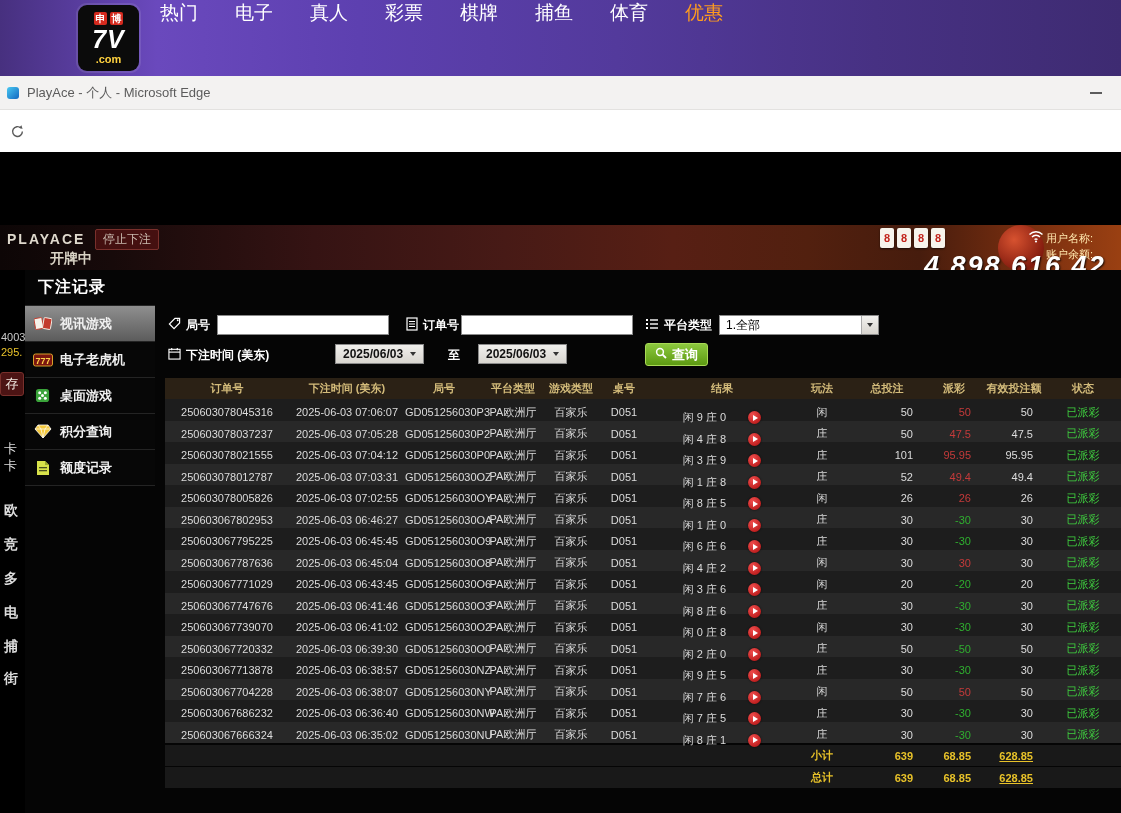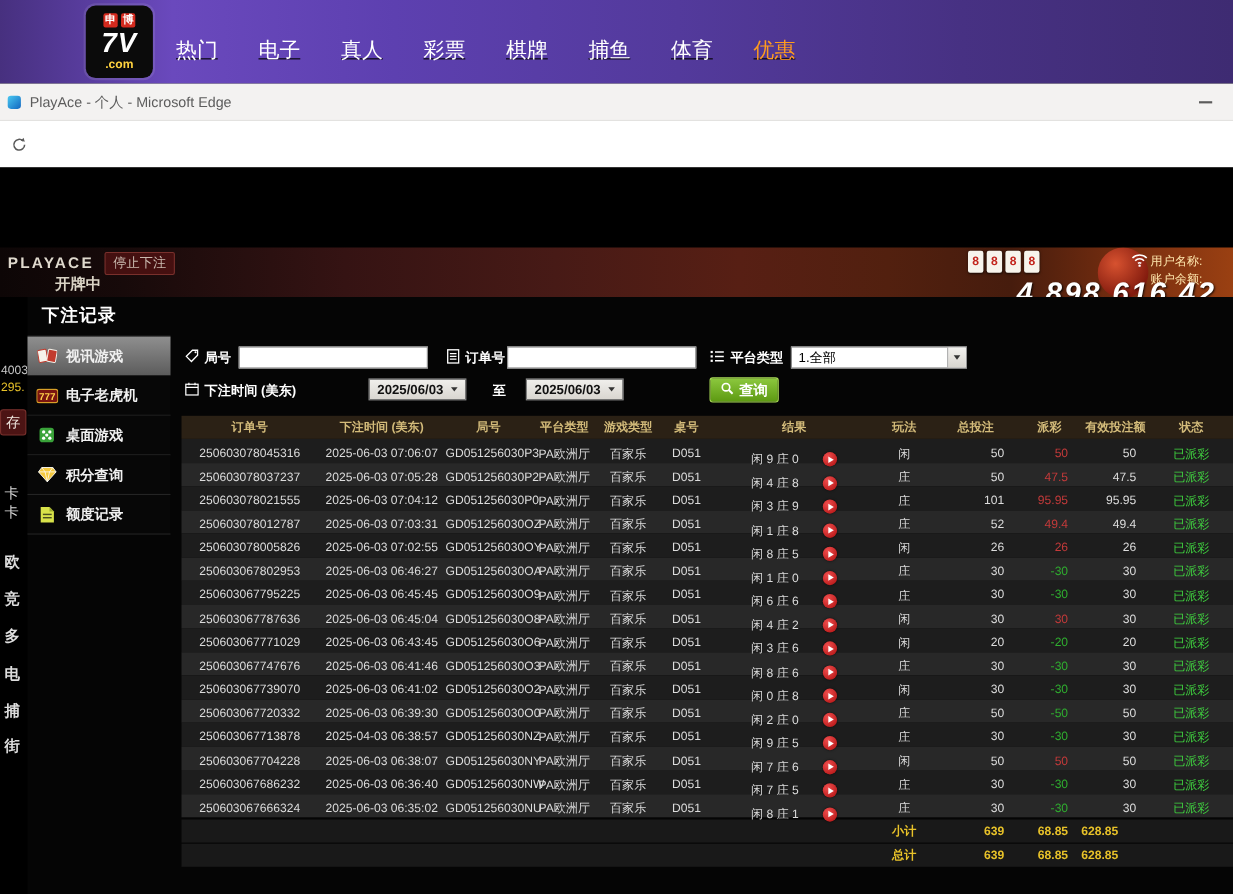--- a/index.html
+++ b/index.html
@@ -9,21 +9,21 @@
   
   .top-banner {position:absolute; left:0; top:0; width:100%; height:76px;
     background:linear-gradient(90deg,#47307f 0%,#6a49bd 14%,#5d40b0 32%,#533a9c 55%,#473183 78%,#3e2b72 100%);}
   .logo {position:absolute; left:78px; top:5px; width:61px; height:66px; background:#0b0b0b; border-radius:9px;
     display:flex; flex-direction:column; align-items:center; justify-content:center; gap:1px;
     box-shadow:0 0 0 2px rgba(255,255,255,.1); cursor:pointer;}
   .logo-tags {display:flex; gap:3px;}
   .logo-tag {width:13px; height:13px; background:#d42a1e; color:#fff; font-size:10px; line-height:13px; text-align:center; border-radius:2px; font-weight:bold;}
   .logo-brand {color:#fff; font-size:25px; line-height:26px; font-weight:bold; font-style:italic; letter-spacing:1px;}
   .logo-suffix {color:#ffd23f; font-size:11px; line-height:12px; font-weight:bold;}
-  .nav {position:absolute; left:160px; top:0; height:92px; display:flex; align-items:center; gap:37px;text-decoration:underline;}
+  .nav {position:absolute; left:160px; top:0; height:92px; display:flex; gap:37px;}
   .nav-item {font-size:19px; color:#fff; cursor:pointer; white-space:nowrap;}
   .nav-highlight {color:#ff9c1e;}
 
   
   .titlebar {position:absolute; top:76px; left:0; width:100%; height:34px; background:#f3f2f1;
     display:flex; align-items:center; border-bottom:1px solid #e3e2e0;}
   .tab-icon {width:12px; height:12px; border-radius:3px; margin-left:7px; background:linear-gradient(135deg,#49c9f2,#1266c0);}
   .title-text {margin-left:8px; font-size:13px; color:#5c5c5c;}
   .min-btn {position:absolute; right:12px; top:7px; width:26px; height:20px; display:flex; align-items:center; justify-content:center; cursor:pointer;}
   .min-bar {width:12px; height:2px; background:#5c5c5c;}
@@ -113,21 +113,21 @@
   .pc-neg {color:#2fae2f;}
   .c-result {display:flex; align-items:center; justify-content:center; gap:22px;margin-top:11px;}
   .play-btn {width:13px; height:13px; border-radius:50%; background:radial-gradient(circle at 35% 30%,#ef4d4d,#ae0e0e);
     display:inline-flex; align-items:center; justify-content:center; cursor:pointer; box-shadow:0 0 2px rgba(0,0,0,.8); flex:0 0 auto;}
   .play-tri {width:0; height:0; border-left:5px solid #fff; border-top:3px solid transparent; border-bottom:3px solid transparent; margin-left:1px;}
   .t-foot {height:21px; background:#191919; align-items:center; margin-top:2px; font-size:11px; font-weight:bold; color:#e8c229;}
   .t-foot + .t-foot {margin-top:1px;}
   .f-label {grid-column:8; text-align:center;}
   .f-v1 {grid-column:9; text-align:right; padding-right:12px;}
   .f-v2 {grid-column:10; text-align:right; padding-right:12px;}
-  .f-v3 {grid-column:11; padding-right:12px;}
+  .f-v3 {grid-column:11; text-align:right; padding-right:12px;text-decoration:underline;}
 </style>
 </head>
 <body>
 
 <div class="screen">
 
   <header class="top-banner">
     <div class="logo">
       <div class="logo-tags">
         <span class="logo-tag">申</span>
@@ -609,21 +609,21 @@
             </span>
             <span class="td">庄</span>
             <span class="td num">50</span>
             <span class="td num pc-neg">-50</span>
             <span class="td num">50</span>
             <span class="td c-status">已派彩</span>
           </div>
 
           <div class="tgrid t-row">
             <span class="td">250603067713878</span>
-            <span class="td">2025-04-03 06:38:57</span>
+            <span class="td">2025-06-03 06:38:57</span>
             <span class="td">GD051256030NZ</span>
             <span class="td">PA欧洲厅</span>
             <span class="td">百家乐</span>
             <span class="td">D051</span>
             <span class="td c-result">
               <span>闲 9 庄 5</span>
               <span class="play-btn">
                 <span class="play-tri"></span>
               </span>
             </span>

